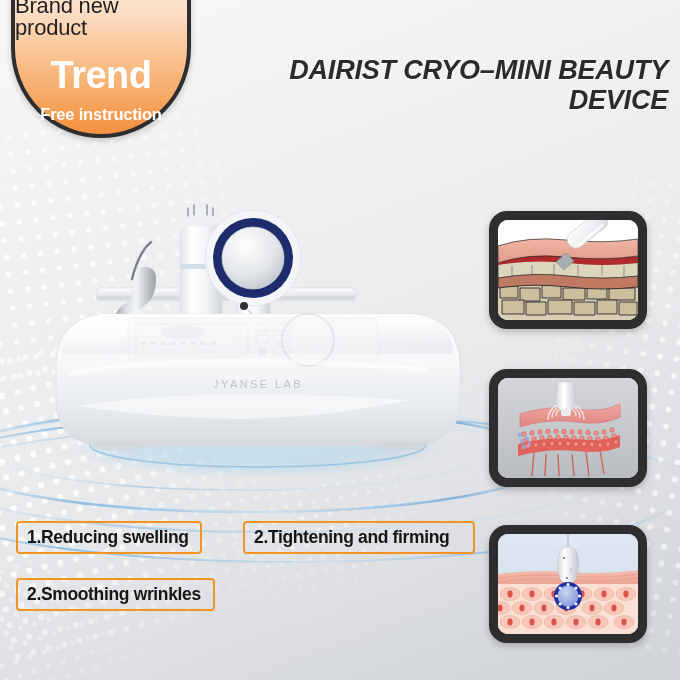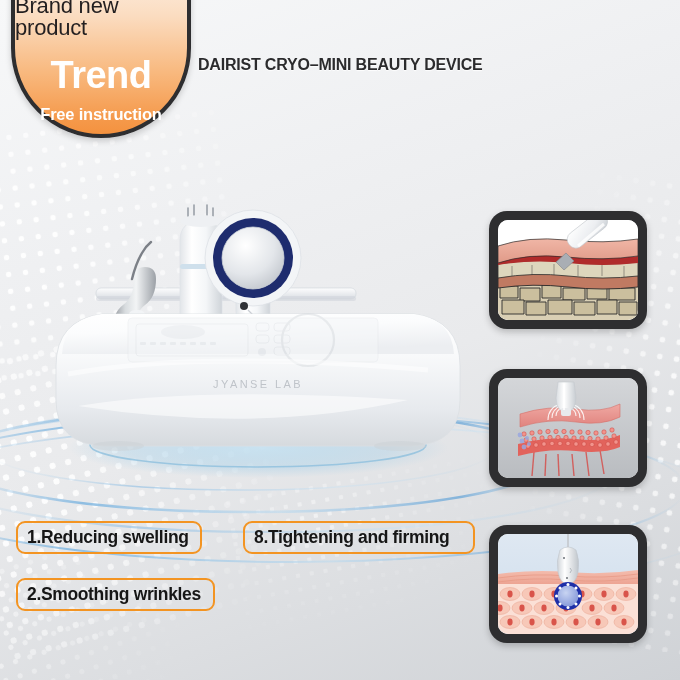--- a/index.html
+++ b/index.html
@@ -71,43 +71,44 @@
     padding-bottom:12px;box-sizing:border-box;
   }
   .badge-year{font-size:29px;font-weight:bold;color:#231f20;line-height:1;letter-spacing:.5px;}
   .badge-sub1{font-size:22px;font-weight:normal;color:#231f20;line-height:1;margin-top:7px;letter-spacing:-.2px;}
   .badge-trend{font-size:38px;font-weight:bold;color:#ffffff;line-height:1;margin-top:17px;letter-spacing:-.5px;}
   .badge-sub2{font-size:16.5px;font-weight:bold;color:#ffffff;line-height:1;margin-top:12px;letter-spacing:-.2px;}
 
   
   .title{
     position:absolute;left:198px;top:56px;width:470px;
-    font-size:16px;font-weight:bold;color:#2b2b2d;letter-spacing:-.2px;
-    text-align:left;line-height:1.1;
+    font-size:27px;font-weight:bold;color:#2b2b2d;letter-spacing:-.2px;
+    text-align:right;line-height:1.1;
     text-shadow:0 1px 1px rgba(255,255,255,.9);
+    font-style:italic;
   }
 
   
   .device-stage{position:absolute;left:8px;top:160px;width:500px;height:330px;}
 
   
   .panel{
     position:absolute;width:158px;height:118px;
     background:#2e2e30;border-radius:18px;
     box-shadow:0 3px 7px rgba(0,0,0,.22);
     padding:9px;box-sizing:border-box;
   }
   .panel-inner{width:100%;height:100%;border-radius:10px;overflow:hidden;position:relative;background:#fff;}
   .p1{left:489px;top:211px;}
   .p2{left:489px;top:369px;}
   .p3{left:489px;top:525px;}
 
   
   .feat{
-    position:absolute;height:33px;border:2.2px solid #F39422;border-radius:9px;
+    position:absolute;height:33px;border:2.2px solid #F39422;border-radius:4px;
     display:flex;align-items:center;padding:0 9px;box-sizing:border-box;
     background:rgba(255,255,255,0.02);
   }
   .feat span{
     font-size:17.5px;font-weight:bold;color:#161616;letter-spacing:-.35px;white-space:nowrap;
   }
   .f1{left:16px;top:521px;width:186px;}
   .f2{left:16px;top:578px;width:199px;}
   .f3{left:243px;top:521px;width:232px;}
   .f4{left:243px;top:578px;width:198px;}
@@ -536,16 +537,16 @@
     </div>
   </div>
 
   <div class="feat f1">
     <span>1.Reducing swelling</span>
   </div>
   <div class="feat f2">
     <span>2.Smoothing wrinkles</span>
   </div>
   <div class="feat f3">
-    <span>8.Tightening and firming</span>
+    <span>2.Tightening and firming</span>
   </div>
 
 </div>
 
 </body></html>

